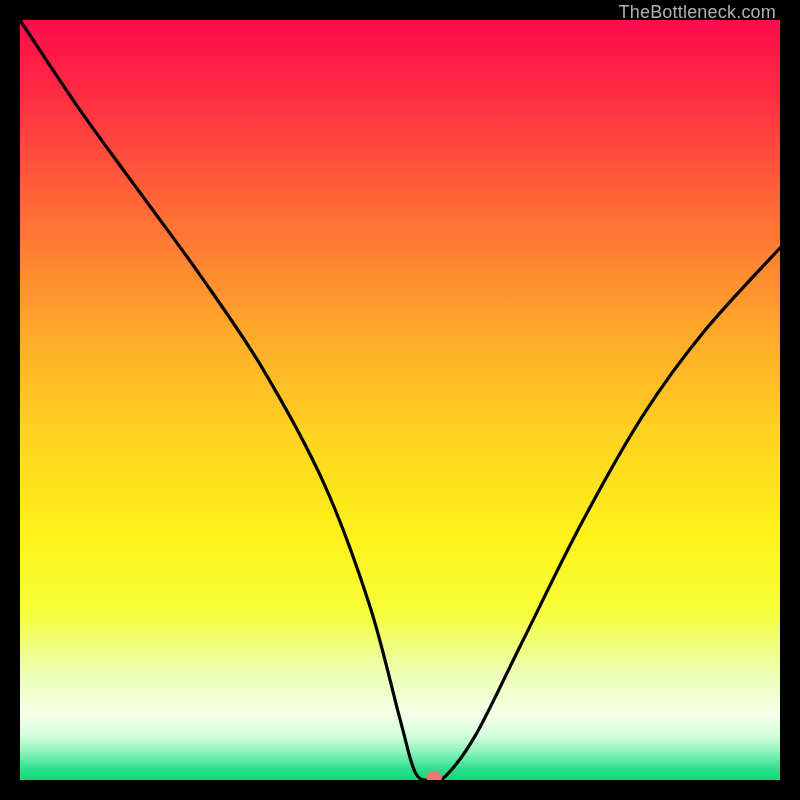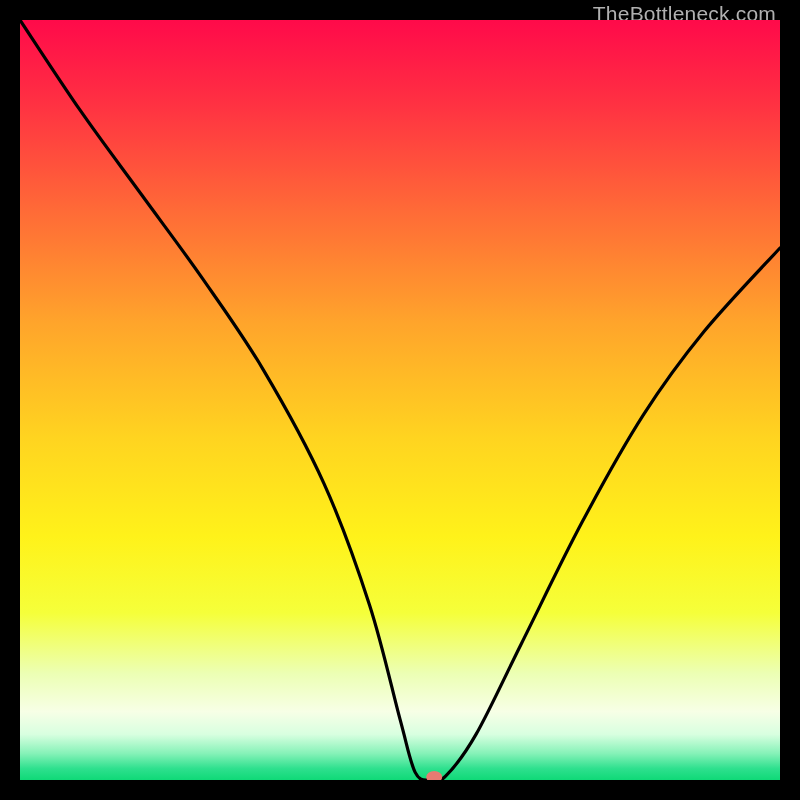--- a/index.html
+++ b/index.html
@@ -17,21 +17,21 @@
     top: 20px;
     width: 760px;
     height: 760px;
     background: #000;
   }
   .watermark {
     position: absolute;
     top: 2px;
     right: 24px;
     color: #b0b0b0;
-    font-size: 21px;
+    font-size: 18px;
     font-weight: 500;
     letter-spacing: 0.2px;
   }
   svg {
     display: block;
   }
 </style>
 </head>
 <body>
 

